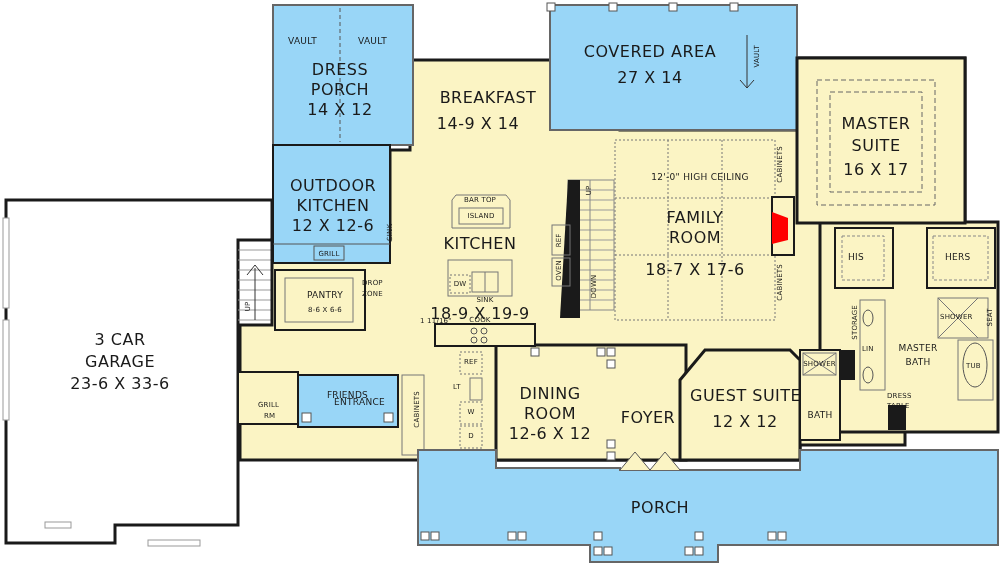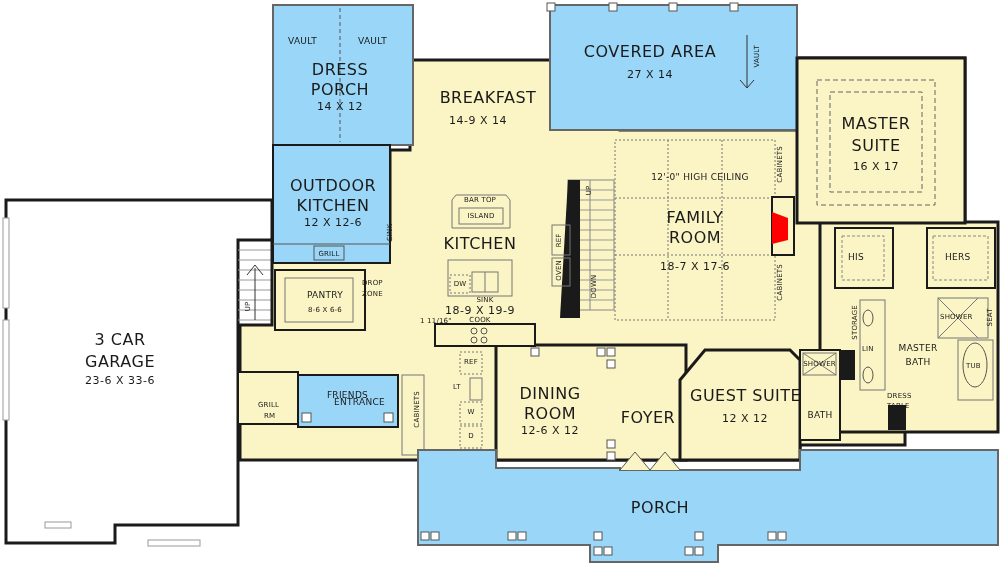--- a/index.html
+++ b/index.html
@@ -1,20 +1,20 @@
 <!DOCTYPE html>
 <html><head>
 <meta charset="utf-8">
 <style>
   html,body{margin:0;padding:0;background:#ffffff;}
   body{width:1000px;height:571px;position:relative;overflow:hidden;font-family:"DejaVu Sans",sans-serif;}
   svg{position:absolute;left:0;top:0;}
   .lbl{position:absolute;font-family:"DejaVu Sans",sans-serif;color:#1a1a1a;text-align:center;white-space:nowrap;letter-spacing:0.5px;line-height:1.25;}
   .big{font-size:16px;}
-  .dim{font-size:11px;}
+  .dim{font-size:16px;}
   .sm{font-size:9px;letter-spacing:0.3px;}
   .xs{font-size:7px;letter-spacing:0.2px;}
   .vert{transform:rotate(-90deg);transform-origin:center center;}
 </style>
 </head>
 <body>
 
 <svg width="1000" height="571" viewBox="0 0 1000 571">
 
   <g>

